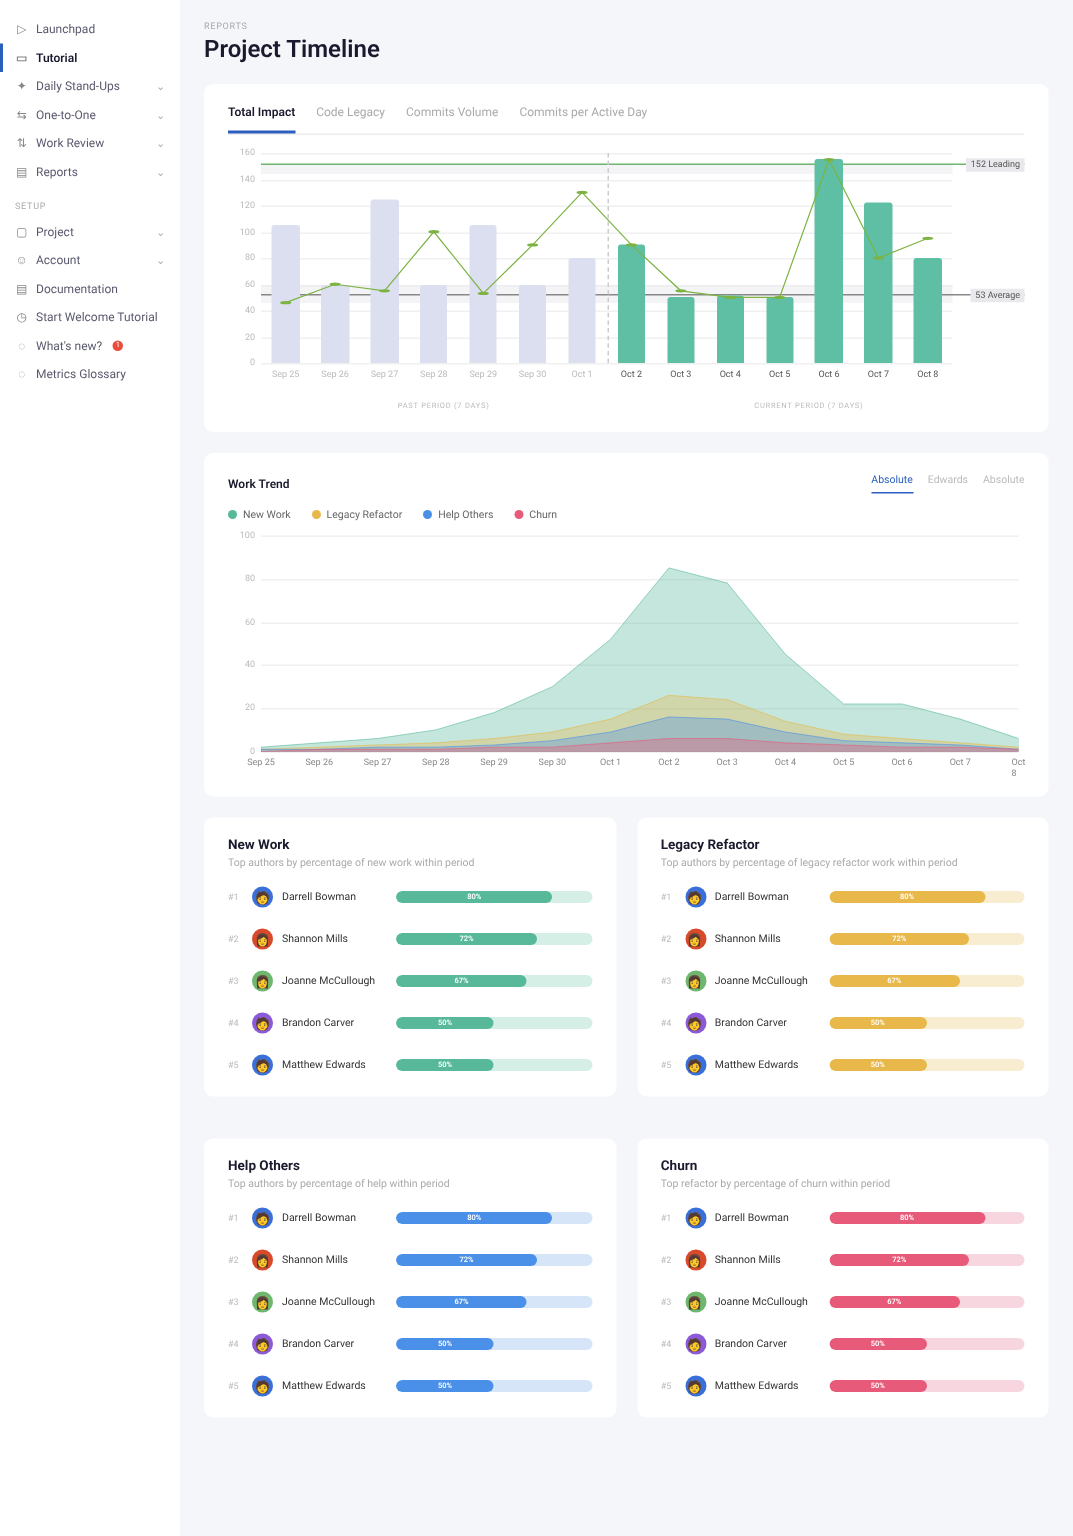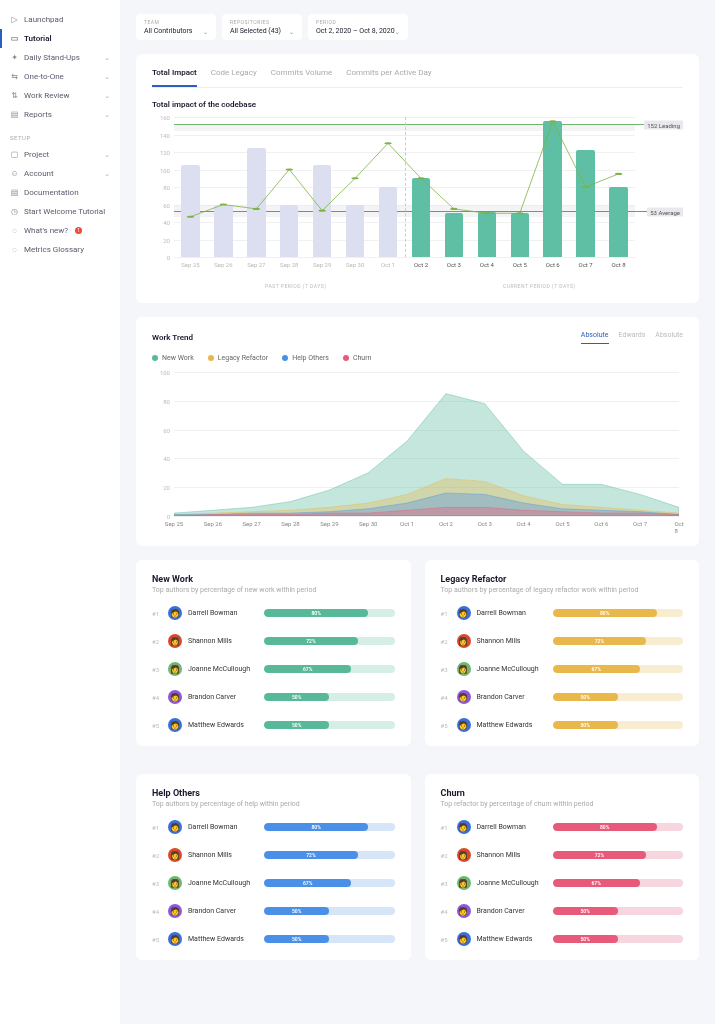--- a/index.html
+++ b/index.html
@@ -134,44 +134,33 @@
         </div>
         <div class="nav-item">
           <span class="nav-icon">◌</span>
           <span>Metrics Glossary</span>
         </div>
       </div>
   </aside>
 
   <main class="main">
     <div class="header">
-      <div class="filters" id="filters">
-          <div class="filter">
-            <div class="filter-label">TEAM</div>
-            <div class="filter-value">All Contributors<span class="chev">⌄</span></div>
-          </div>
-          <div class="filter">
-            <div class="filter-label">REPOSITORIES</div>
-            <div class="filter-value">All Selected (43)<span class="chev">⌄</span></div>
-          </div>
-          <div class="filter">
-            <div class="filter-label">PERIOD</div>
-            <div class="filter-value">Oct 2, 2020 – Oct 8, 2020<span class="chev">⌄</span></div>
-          </div>
-        </div>
+      <div class="header-left">
+        <div class="crumb">REPORTS</div>
+        <h1>Project Timeline</h1>
+      </div>
     </div>
 
     <div class="card">
       <div class="tabs" id="impact-tabs">
           <div class="tab active">Total Impact</div>
           <div class="tab">Code Legacy</div>
           <div class="tab">Commits Volume</div>
           <div class="tab">Commits per Active Day</div>
         </div>
-      <div class="chart-title">Total impact of the codebase</div>
       <div class="combo-chart">
         <div class="combo-ylabels" id="impact-ylabels">
             <div class="combo-ylabel" style="top: 100%;">0</div>
             <div class="combo-ylabel" style="top: 87.5%;">20</div>
             <div class="combo-ylabel" style="top: 75%;">40</div>
             <div class="combo-ylabel" style="top: 62.5%;">60</div>
             <div class="combo-ylabel" style="top: 50%;">80</div>
             <div class="combo-ylabel" style="top: 37.5%;">100</div>
             <div class="combo-ylabel" style="top: 25%;">120</div>
             <div class="combo-ylabel" style="top: 12.5%;">140</div>

